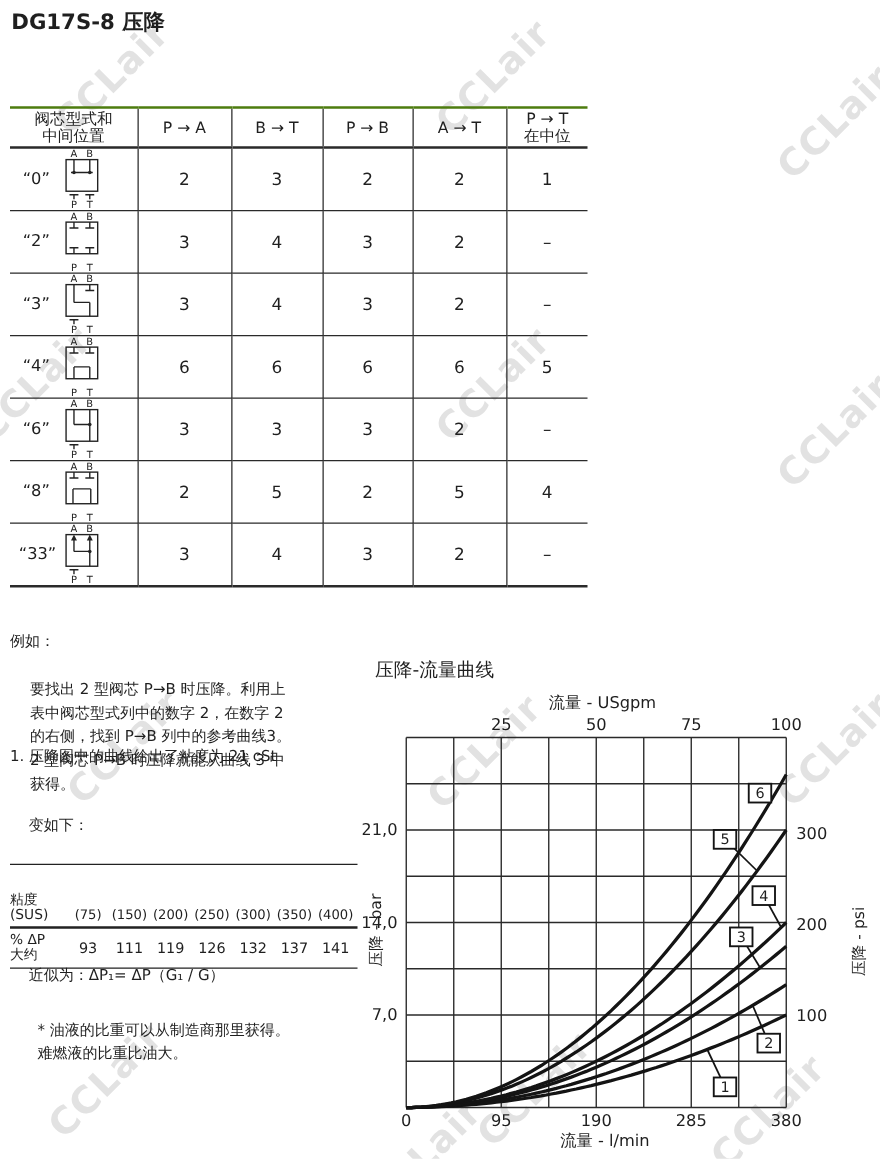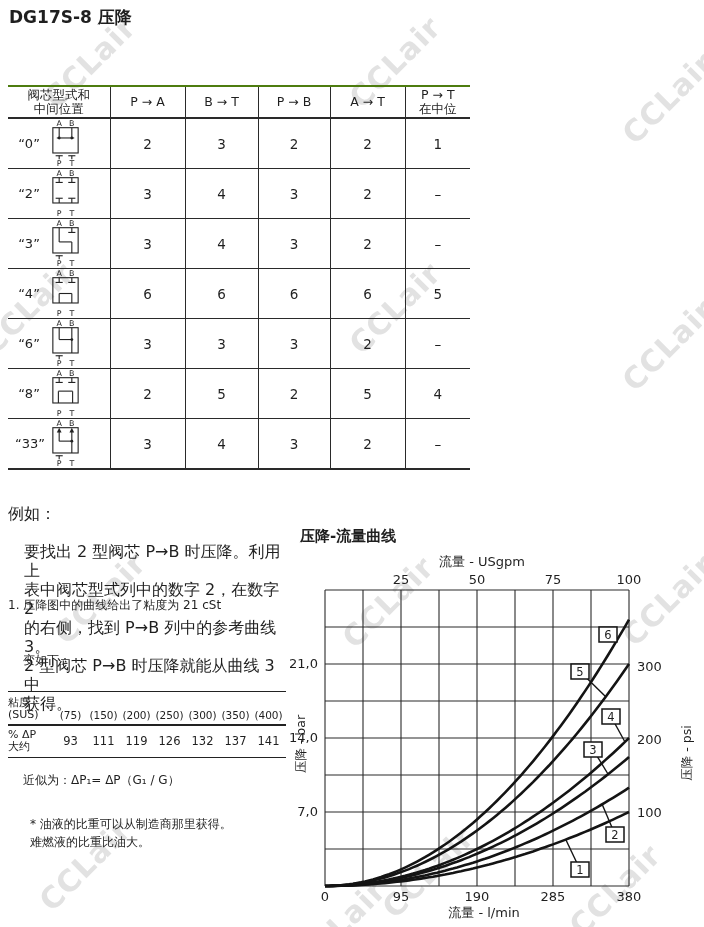--- a/index.html
+++ b/index.html
@@ -29,37 +29,37 @@
   table.spool td { height:50px; font-size:13.5px; }
   table.spool td:first-child, table.spool th:first-child { border-left:none; }
   table.spool td:last-child,  table.spool th:last-child  { border-right:none; }
   table.spool tr:last-child td { border-bottom:2.5px solid #2a2a2a; }
   td.spoolcell { text-align:left; }
   .spoolwrap { display:flex; align-items:center; gap:5px; padding-left:7px; }
   .spooltype { font-size:13px; width:28px; flex:none; }
   svg.spool-icon { flex:none; }
 
   
-  .tx { position:absolute; font-size:16px; line-height:19px; white-space:pre-line; }
+  .tx { position:absolute; font-size:12px; line-height:19px; white-space:pre-line; }
   .tx .ind { margin-left:16px; }
   .note { position:absolute; font-size:12px; line-height:17.5px; }
   .note .rest { margin-left:15px; white-space:pre-line; }
 
   
   .visc { position:absolute; left:8px; top:691px; width:278px;
-    border-top:1.5px solid #222; padding-top:3px; font-size:11.5px; }
+    border-top:1.5px solid #222; padding-top:20px; font-size:11.5px; }
   .visc-title { font-size:11px; height:14px; }
   .vrow { display:flex; align-items:center; }
   .vrow .vl { width:46px; flex:none; font-size:11px; line-height:12px; white-space:pre-line;}
   .vrow .vc { width:33px; flex:none; text-align:center; }
   .vrow.sus .vc { font-size:10.5px;text-align:center; }
   .vrule { border-top:2.2px solid #222; margin:3px 0 3px 0; }
   .vbot  { border-top:1.5px solid #222; margin-top:4px; }
 
-  .chart-title { position:absolute; left:300px; top:527px; font-size:15px; font-weight:bold; }
+  .chart-title { position:absolute; left:300px; top:527px; font-size:15px; font-weight:normal; }
   #chart-svg { position:absolute; left:290px; top:540px; }
   #chart-svg text { font-family:"DejaVu Sans","Liberation Sans",sans-serif; fill:#1f1f1f; }
 </style>
 </head>
 <body>
 
 <div id="wm-layer">
     <div class="watermark" style="left: 90px; top: 62px;">CCLair</div>
     <div class="watermark" style="left: 395px; top: 62px;">CCLair</div>
     <div class="watermark" style="left: 668px; top: 98px;">CCLair</div>

